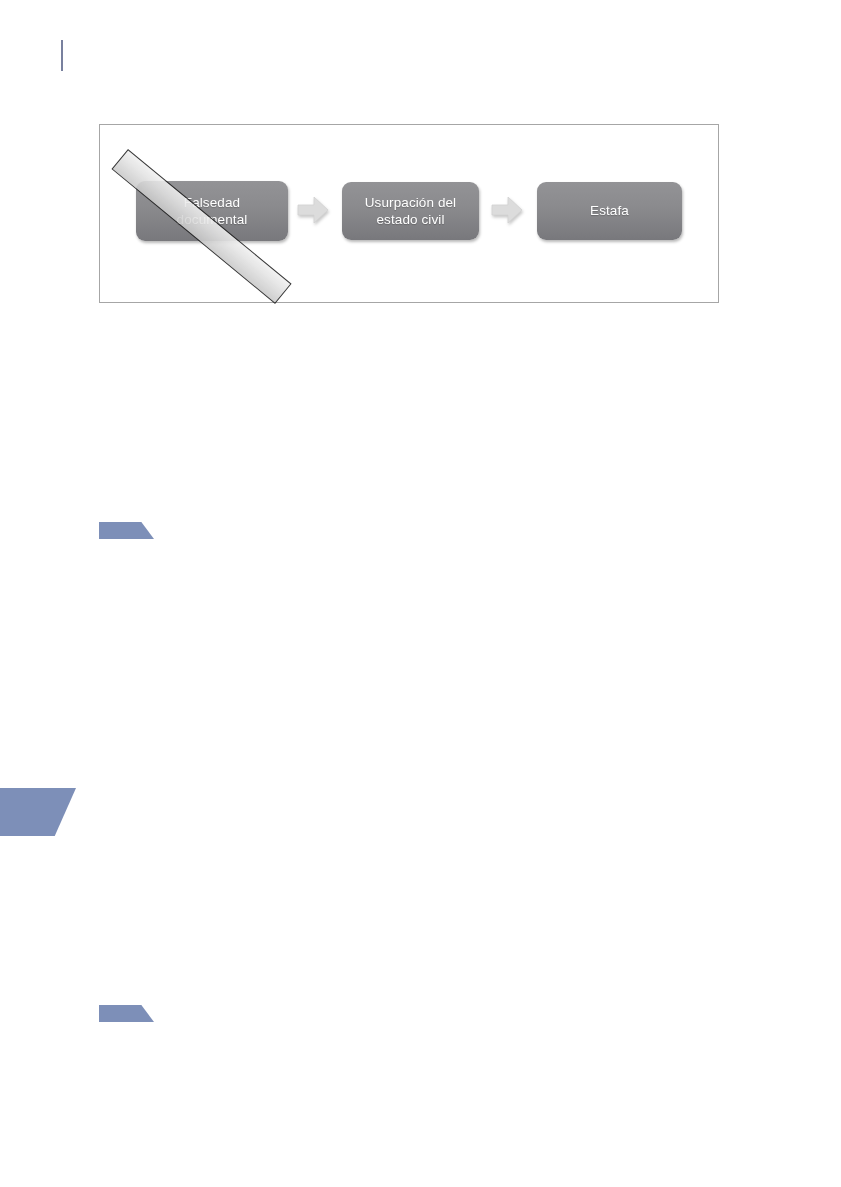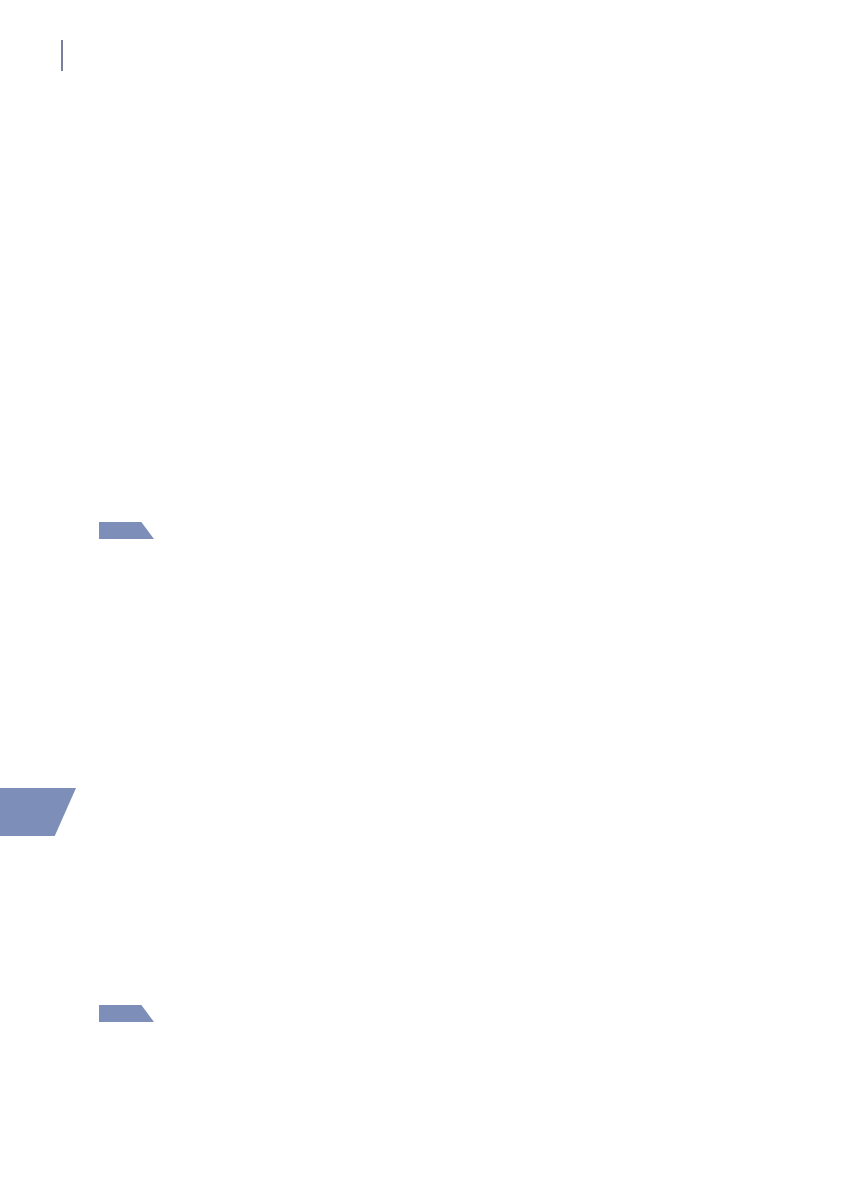--- a/index.html
+++ b/index.html
@@ -120,18 +120,47 @@
     clip-path: polygon(0 0, 77% 0, 100% 100%, 0 100%);
   }
 </style>
 </head>
 <body>
 
 <div class="page">
 
   <div class="header-rule"></div>
 
+  <div class="figure-frame">
+    <div class="flow">
+
+      <div class="proc-box" id="box-0">
+        <span class="label">Falsedad
+documental</span>
+      </div>
+
+      <svg class="arrow" id="arrow-0" viewBox="0 0 34 34">
+        <polygon points="2,12 18,12 18,4 32,17 18,30 18,22 2,22" fill="#dcdcdc" stroke="#d2d2d2" stroke-width="0.8"></polygon>
+      </svg>
+
+      <div class="proc-box" id="box-1">
+        <span class="label">Usurpación del
+estado civil</span>
+      </div>
+
+      <svg class="arrow" id="arrow-1" viewBox="0 0 34 34">
+        <polygon points="2,12 18,12 18,4 32,17 18,30 18,22 2,22" fill="#dcdcdc" stroke="#d2d2d2" stroke-width="0.8"></polygon>
+      </svg>
+
+      <div class="proc-box" id="box-2">
+        <span class="label">Estafa</span>
+      </div>
+
+      <div class="strike-bar"></div>
+
+    </div>
+  </div>
 
   <div class="marker-flag" id="marker-0"></div>
   <div class="marker-flag" id="marker-1"></div>
   <div class="marker-flag" id="marker-2"></div>
 
 </div>
 
 </body></html>

